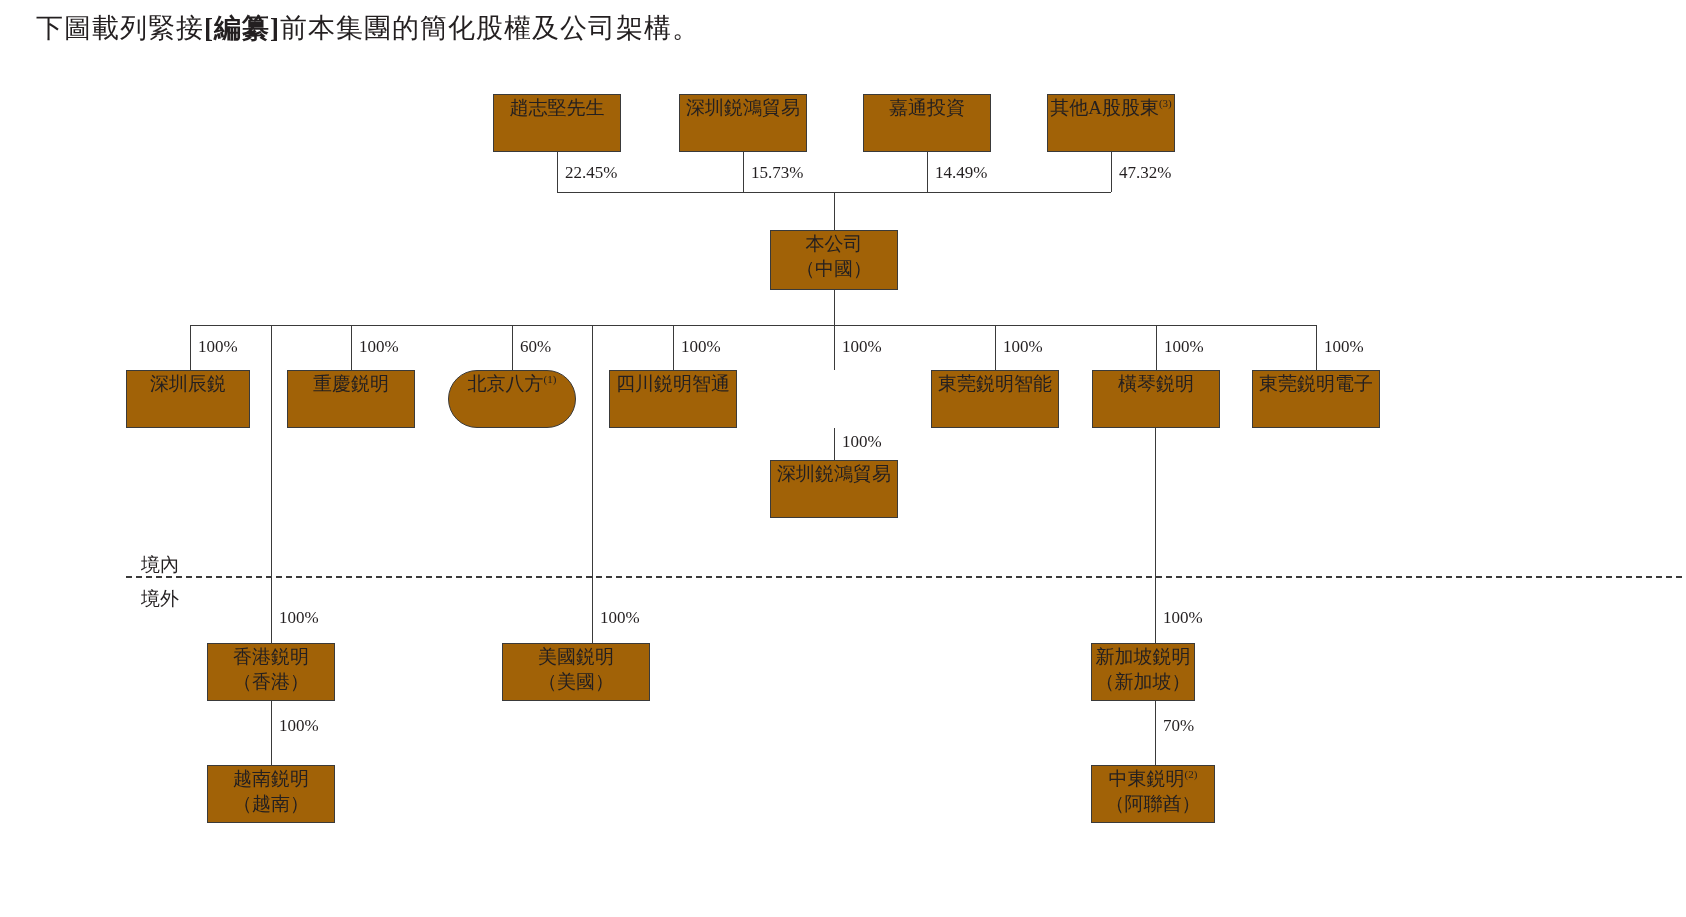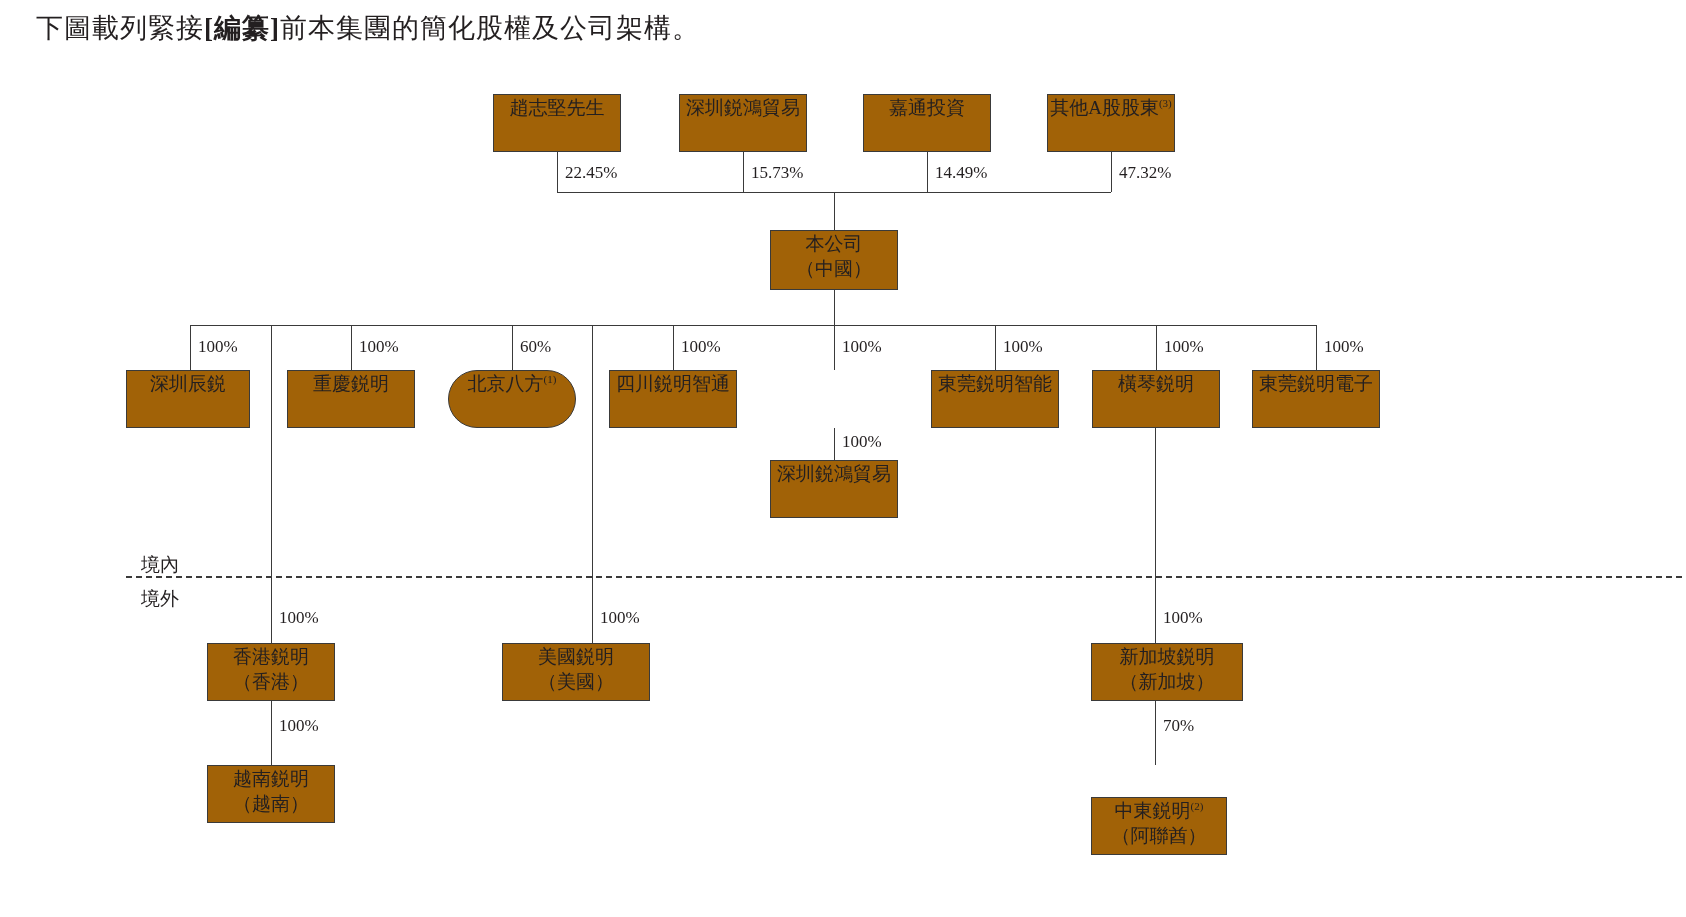--- a/index.html
+++ b/index.html
@@ -212,32 +212,32 @@
   <div class="box" style="left:207px; top:643px; width:128px; height:58px;">
     <span>香港鋭明</span>
     <span class="ln2">（香港）</span>
   </div>
 
   <div class="box" style="left:502px; top:643px; width:148px; height:58px;">
     <span>美國鋭明</span>
     <span class="ln2">（美國）</span>
   </div>
 
-  <div class="box" style="left:1091px; top:643px; width:152px; height:58px;">
+  <div class="box" style="left:1091px; top:643px; width:104px; height:58px;">
     <span>新加坡鋭明</span>
     <span class="ln2">（新加坡）</span>
   </div>
 
   <div class="vline" style="left:271px; top:701px; height:64px;"></div>
   <div class="pct" style="left:279px; top:716px;">100%</div>
   <div class="box" style="left:207px; top:765px; width:128px; height:58px;">
     <span>越南鋭明</span>
     <span class="ln2">（越南）</span>
   </div>
 
   <div class="vline" style="left:1155px; top:701px; height:64px;"></div>
   <div class="pct" style="left:1163px; top:716px;">70%</div>
-  <div class="box" style="left:1091px; top:765px; width:136px; height:58px;margin-top:32px;">
+  <div class="box" style="left:1091px; top:765px; width:124px; height:58px;">
     <span><span>中東鋭明</span><sup>(2)</sup></span>
     <span class="ln2">（阿聯酋）</span>
   </div>
 
 </div>
 
 </body></html>

